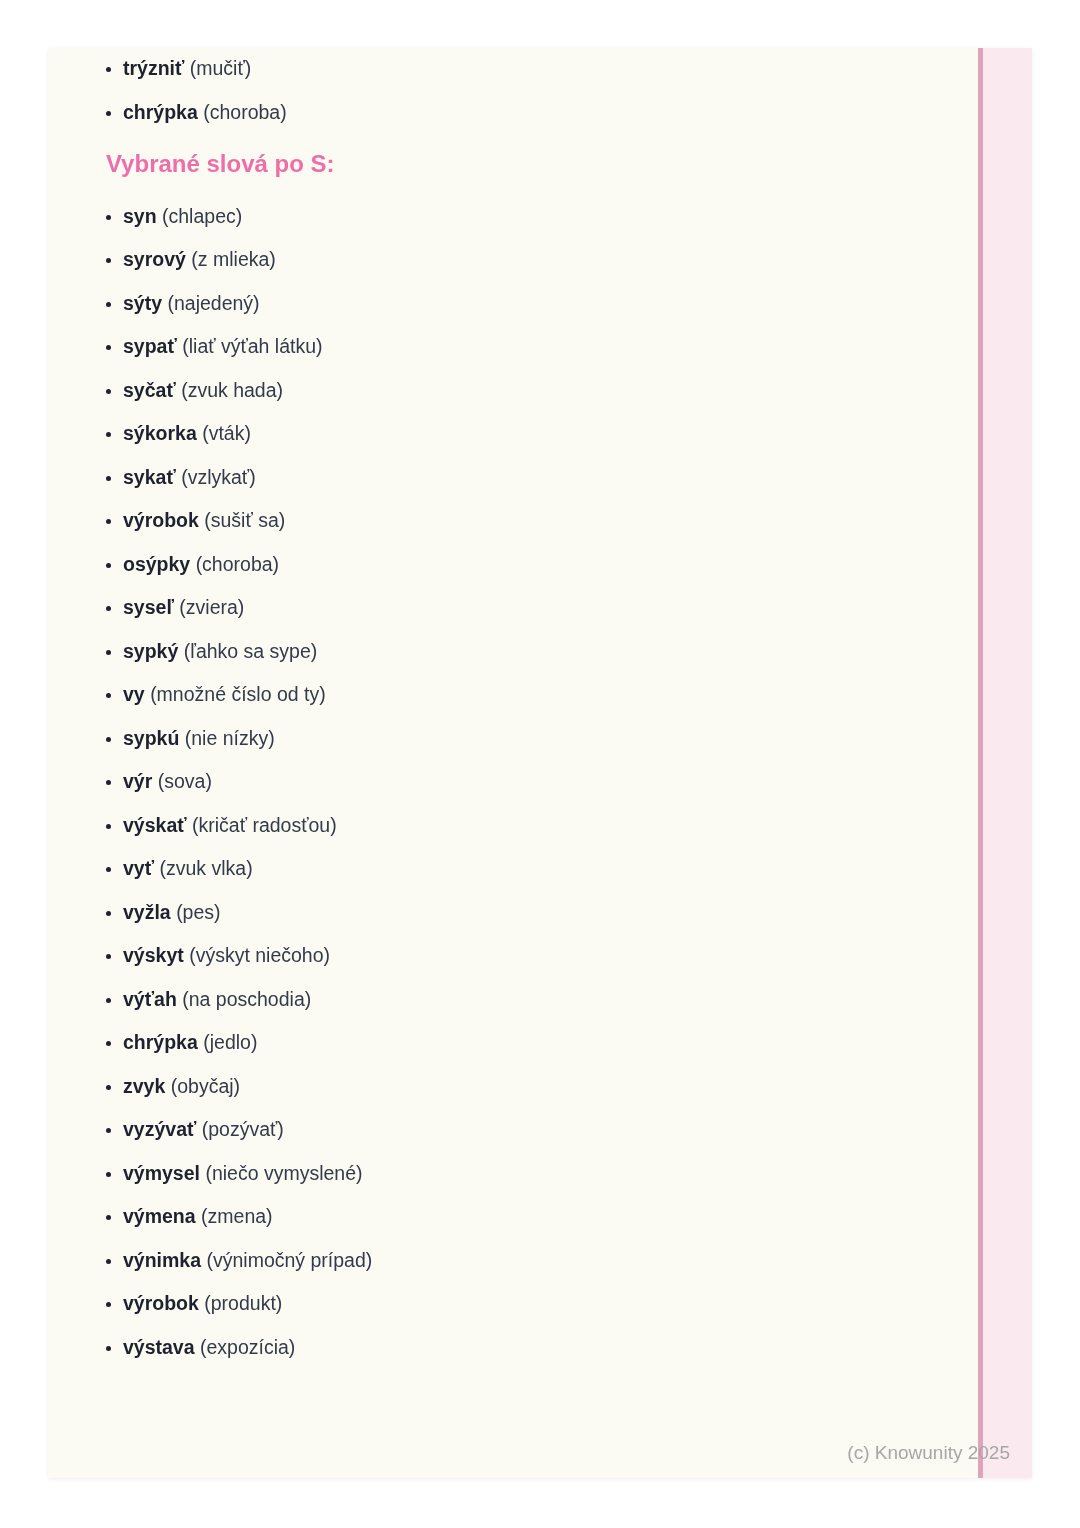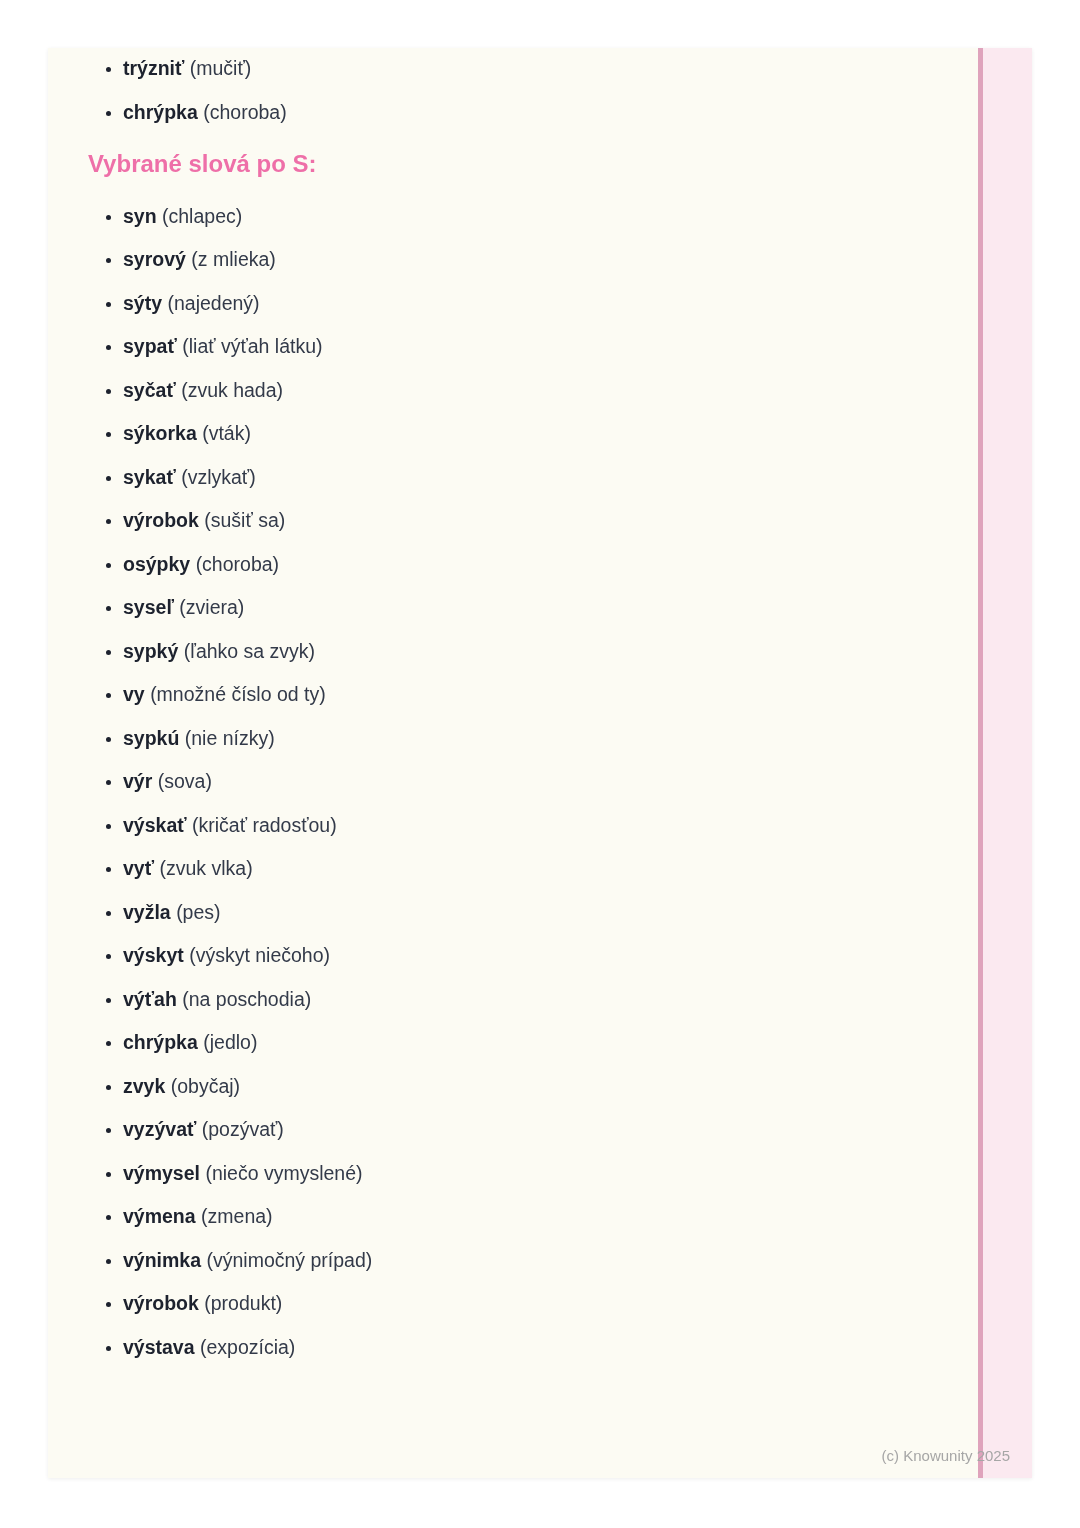--- a/index.html
+++ b/index.html
@@ -37,21 +37,21 @@
   .content {
     position: relative;
     padding: 8px 120px 0 0;
     z-index: 0;
   }
   .section-heading {
     font-size: 24px;
     line-height: 30px;
     font-weight: 600;
     color: #ee6fa8;
-    margin: 25px 0 25px 40px;
+    margin: 25px 0 25px 58px;
   }
   ul.vocab-list {
     margin: 0;
     padding: 0 0 0 75px;
     list-style: disc;
   }
   ul.vocab-list li {
     font-size: 19.5px;
     line-height: 24px;
     margin-bottom: 19.5px;
@@ -66,21 +66,21 @@
     color: #1d222e;
   }
   .def {
     font-weight: 400;
     color: #333a49;
   }
   .watermark {
     position: absolute;
     right: 22px;
     bottom: 14px;
-    font-size: 15px;
+    font-size: 19px;
     color: #a6a6a6;
     z-index: 2;
     white-space: nowrap;
   }
 </style>
 </head>
 <body>
 
 <div class="canvas">
   <main class="page">
@@ -95,21 +95,21 @@
           <li><span class="term">syn</span> <span class="def">(chlapec)</span></li>
           <li><span class="term">syrový</span> <span class="def">(z mlieka)</span></li>
           <li><span class="term">sýty</span> <span class="def">(najedený)</span></li>
           <li><span class="term">sypať</span> <span class="def">(liať výťah látku)</span></li>
           <li><span class="term">syčať</span> <span class="def">(zvuk hada)</span></li>
           <li><span class="term">sýkorka</span> <span class="def">(vták)</span></li>
           <li><span class="term">sykať</span> <span class="def">(vzlykať)</span></li>
           <li><span class="term">výrobok</span> <span class="def">(sušiť sa)</span></li>
           <li><span class="term">osýpky</span> <span class="def">(choroba)</span></li>
           <li><span class="term">syseľ</span> <span class="def">(zviera)</span></li>
-          <li><span class="term">sypký</span> <span class="def">(ľahko sa zvyk)</span></li>
+          <li><span class="term">sypký</span> <span class="def">(ľahko sa sype)</span></li>
         </ul>
         <ul class="vocab-list">
           <li><span class="term">vy</span> <span class="def">(množné číslo od ty)</span></li>
           <li><span class="term">sypkú</span> <span class="def">(nie nízky)</span></li>
           <li><span class="term">výr</span> <span class="def">(sova)</span></li>
           <li><span class="term">výskať</span> <span class="def">(kričať radosťou)</span></li>
           <li><span class="term">vyť</span> <span class="def">(zvuk vlka)</span></li>
           <li><span class="term">vyžla</span> <span class="def">(pes)</span></li>
           <li><span class="term">výskyt</span> <span class="def">(výskyt niečoho)</span></li>
           <li><span class="term">výťah</span> <span class="def">(na poschodia)</span></li>

